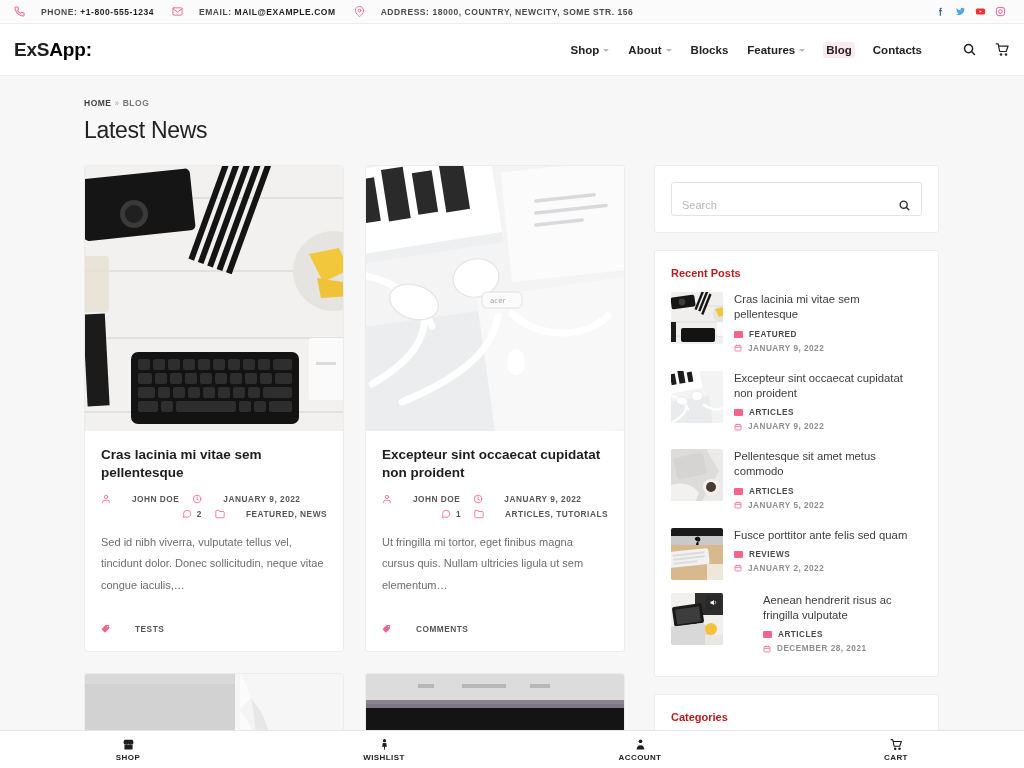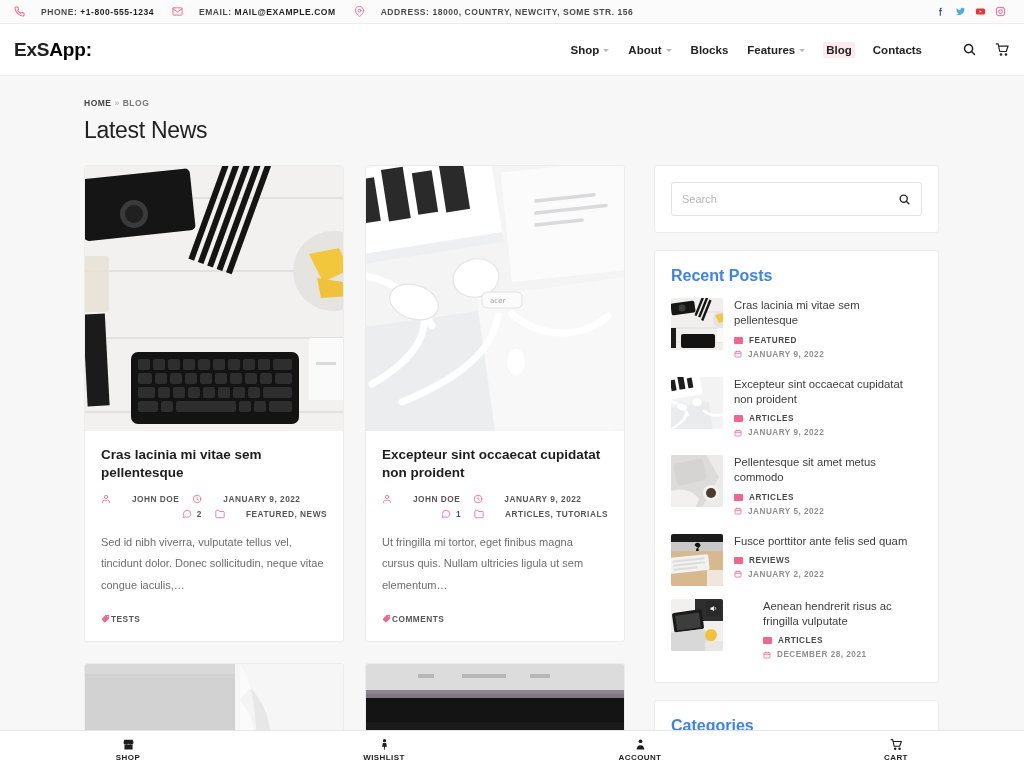--- a/index.html
+++ b/index.html
@@ -81,42 +81,42 @@
     display: flex; align-items: center; gap: 21px;
     font-size: 8.3px; font-weight: 700; letter-spacing: .5px;
     color: #555; text-transform: uppercase; white-space: nowrap;
   }
   .meta.comments { margin-left: auto; gap: 5px; }
   .m-icon { width: 10px; height: 10px; display: block; flex: none; }
   .excerpt {
     font-size: 11px; color: #6d6d6d; line-height: 1.95;
     margin-top: 13px;
   }
-  .tag-row { margin-top: 18px; display: flex; align-items: center; gap: 0; }
+  .tag-row { margin-top: 28px; display: flex; align-items: center; gap: 24px; }
   .tag-label {
     font-size: 8.3px; font-weight: 700; letter-spacing: .5px;
     color: #555; text-transform: uppercase;
   }
 
   
   .widget {
     background: #fff; border: 1px solid #ececec; border-radius: 3px;
     padding: 16px;
   }
   .search-wrap {
     height: 32px; border: 1px solid #e3e3e3; border-radius: 3px;
-    display: flex; align-items: center; padding: 16px 10px;
+    display: flex; align-items: flex-start; padding: 16px 10px;
   }
   .search-input {
     flex: 1; border: none; outline: none; font-size: 11px;
     color: #555; font-family: "Liberation Sans", sans-serif; background: transparent;
   }
   .search-input::placeholder { color: #b6b6b6; }
   .widget-title {
-    font-size: 16px; font-weight: 700; color: #3b82f6; margin-bottom: 13px;
+    font-size: 11px; font-weight: 700; color: #b91c1c; margin-bottom: 13px;
   }
   .rp-item { display: flex; gap: 11px; margin-bottom: 13px; }
   .rp-item:last-child { margin-bottom: 2px; gap: 40px; }
   .rp-thumb {
     width: 52px; height: 52px; flex: none; border-radius: 2px;
     overflow: hidden; position: relative;
   }
   .rp-badge {
     position: absolute; top: 2px; right: 2px; width: 15px; height: 15px;
     background: rgba(40,40,40,.75); border-radius: 2px;

